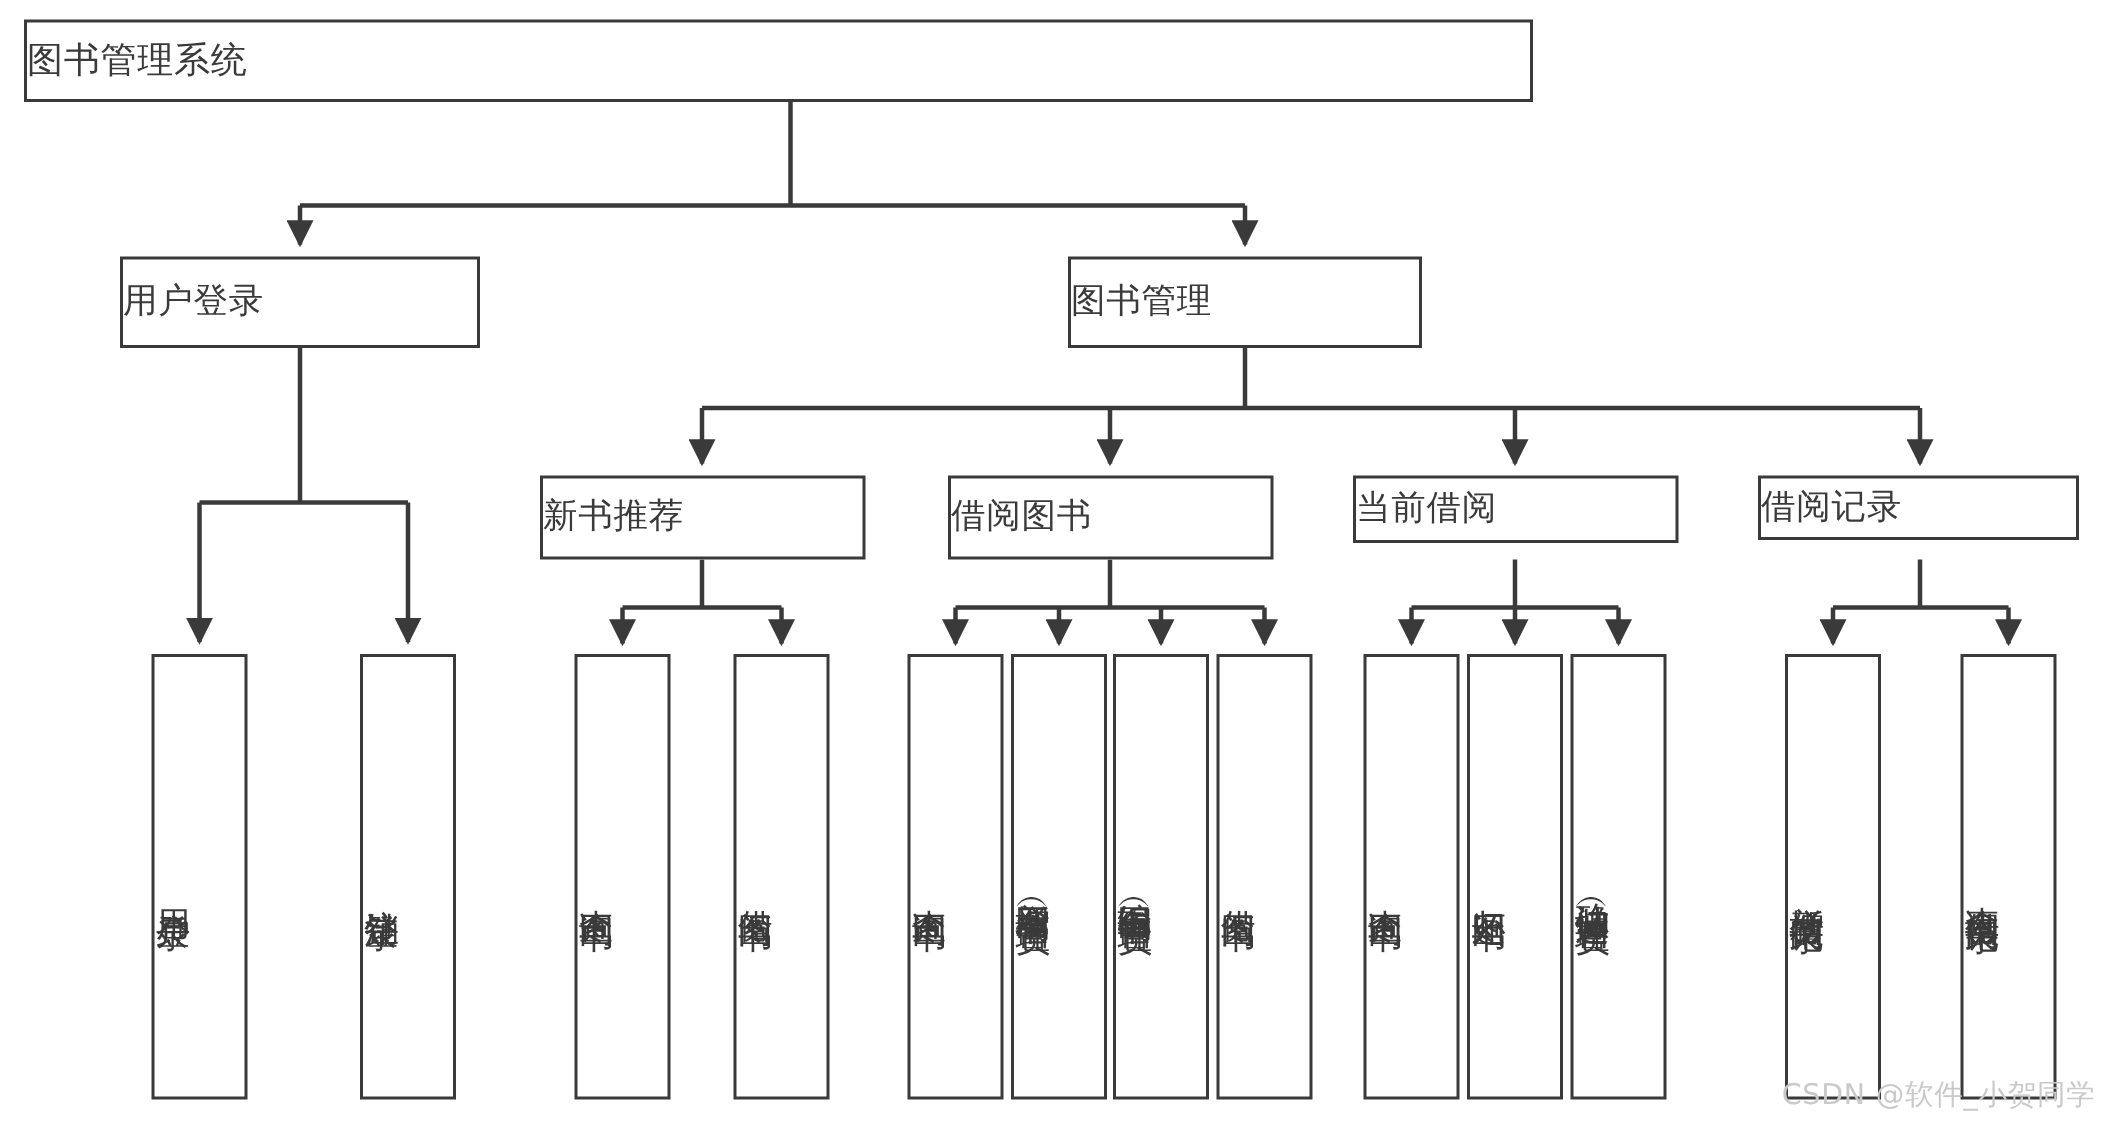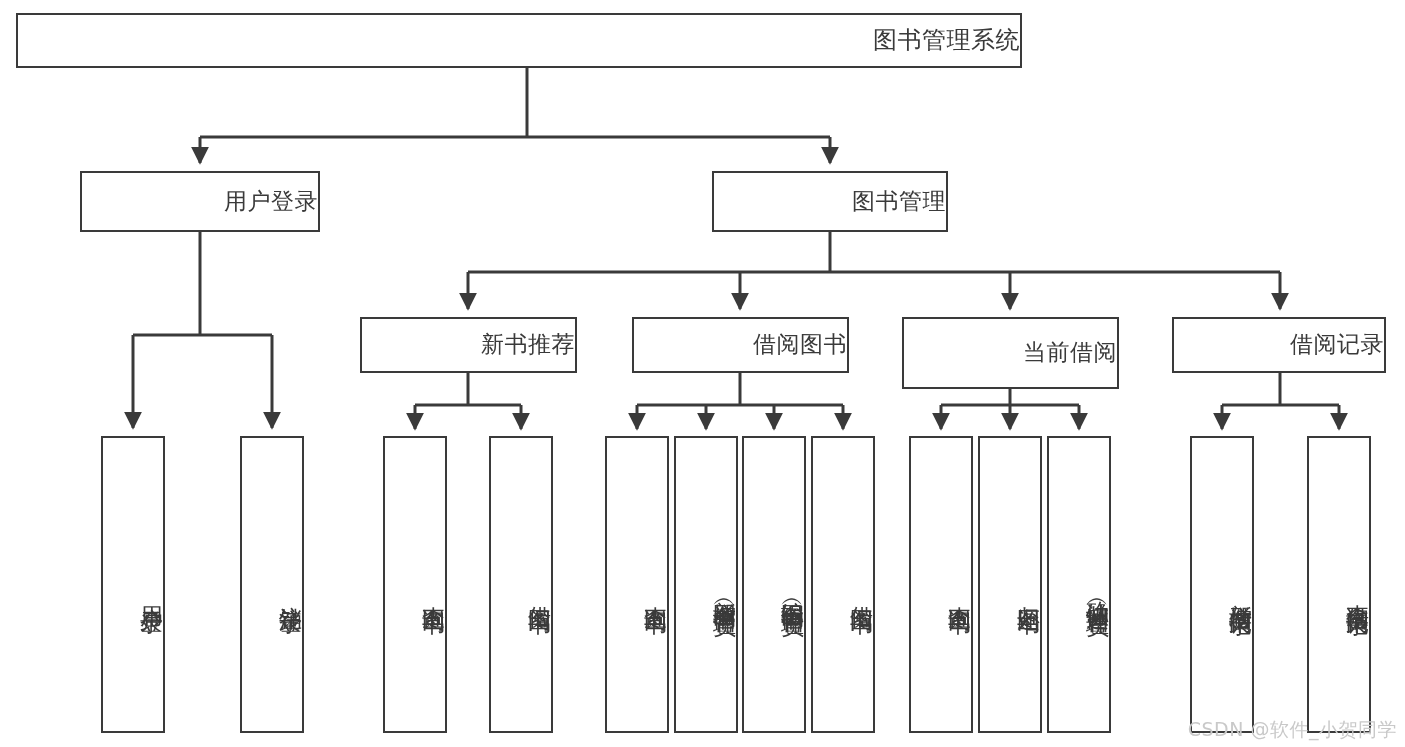--- a/index.html
+++ b/index.html
@@ -25,21 +25,21 @@
     height: 747px;
     pointer-events: none;
   }
   .node {
     position: absolute;
     box-sizing: border-box;
     background: #ffffff;
     border: 2px solid #3a3a3a;
     display: flex;
     align-items: center;
-    justify-content: flex-end;
+    justify-content: flex-start;
     color: #3a3a3a;
   }
   .node-h {
     font-size: 23px;
     letter-spacing: 0.5px;
     line-height: 1.1;
     white-space: nowrap;
   }
   .node-v {
     writing-mode: vertical-rl;
@@ -134,25 +134,25 @@
   </div>
 
   <div class="node" style="left:360px; top:317px; width:217px; height:56px;">
     <span class="node-h">新书推荐</span>
   </div>
 
   <div class="node" style="left:632px; top:317px; width:217px; height:56px;">
     <span class="node-h">借阅图书</span>
   </div>
 
-  <div class="node" style="left:902px; top:317px; width:217px; height:72px;">
+  <div class="node" style="left:902px; top:317px; width:217px; height:45px;">
     <span class="node-h">当前借阅</span>
   </div>
 
-  <div class="node" style="left:1172px; top:317px; width:214px; height:56px;">
+  <div class="node" style="left:1172px; top:317px; width:214px; height:43px;">
     <span class="node-h">借阅记录</span>
   </div>
 
   <div class="node" style="left:101px; top:436px; width:64px; height:297px;">
     <span class="node-v">用户登录</span>
   </div>
 
   <div class="node" style="left:240px; top:436px; width:64px; height:297px;">
     <span class="node-v">注销登录</span>
   </div>

